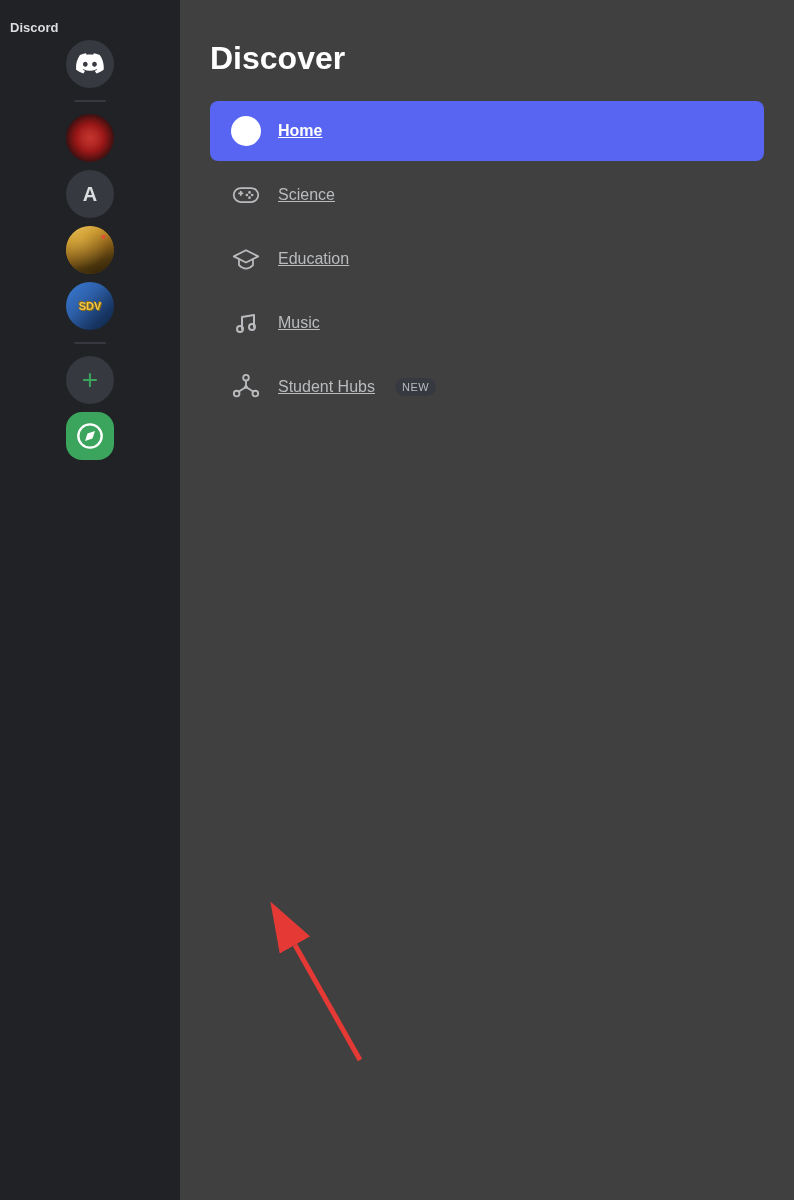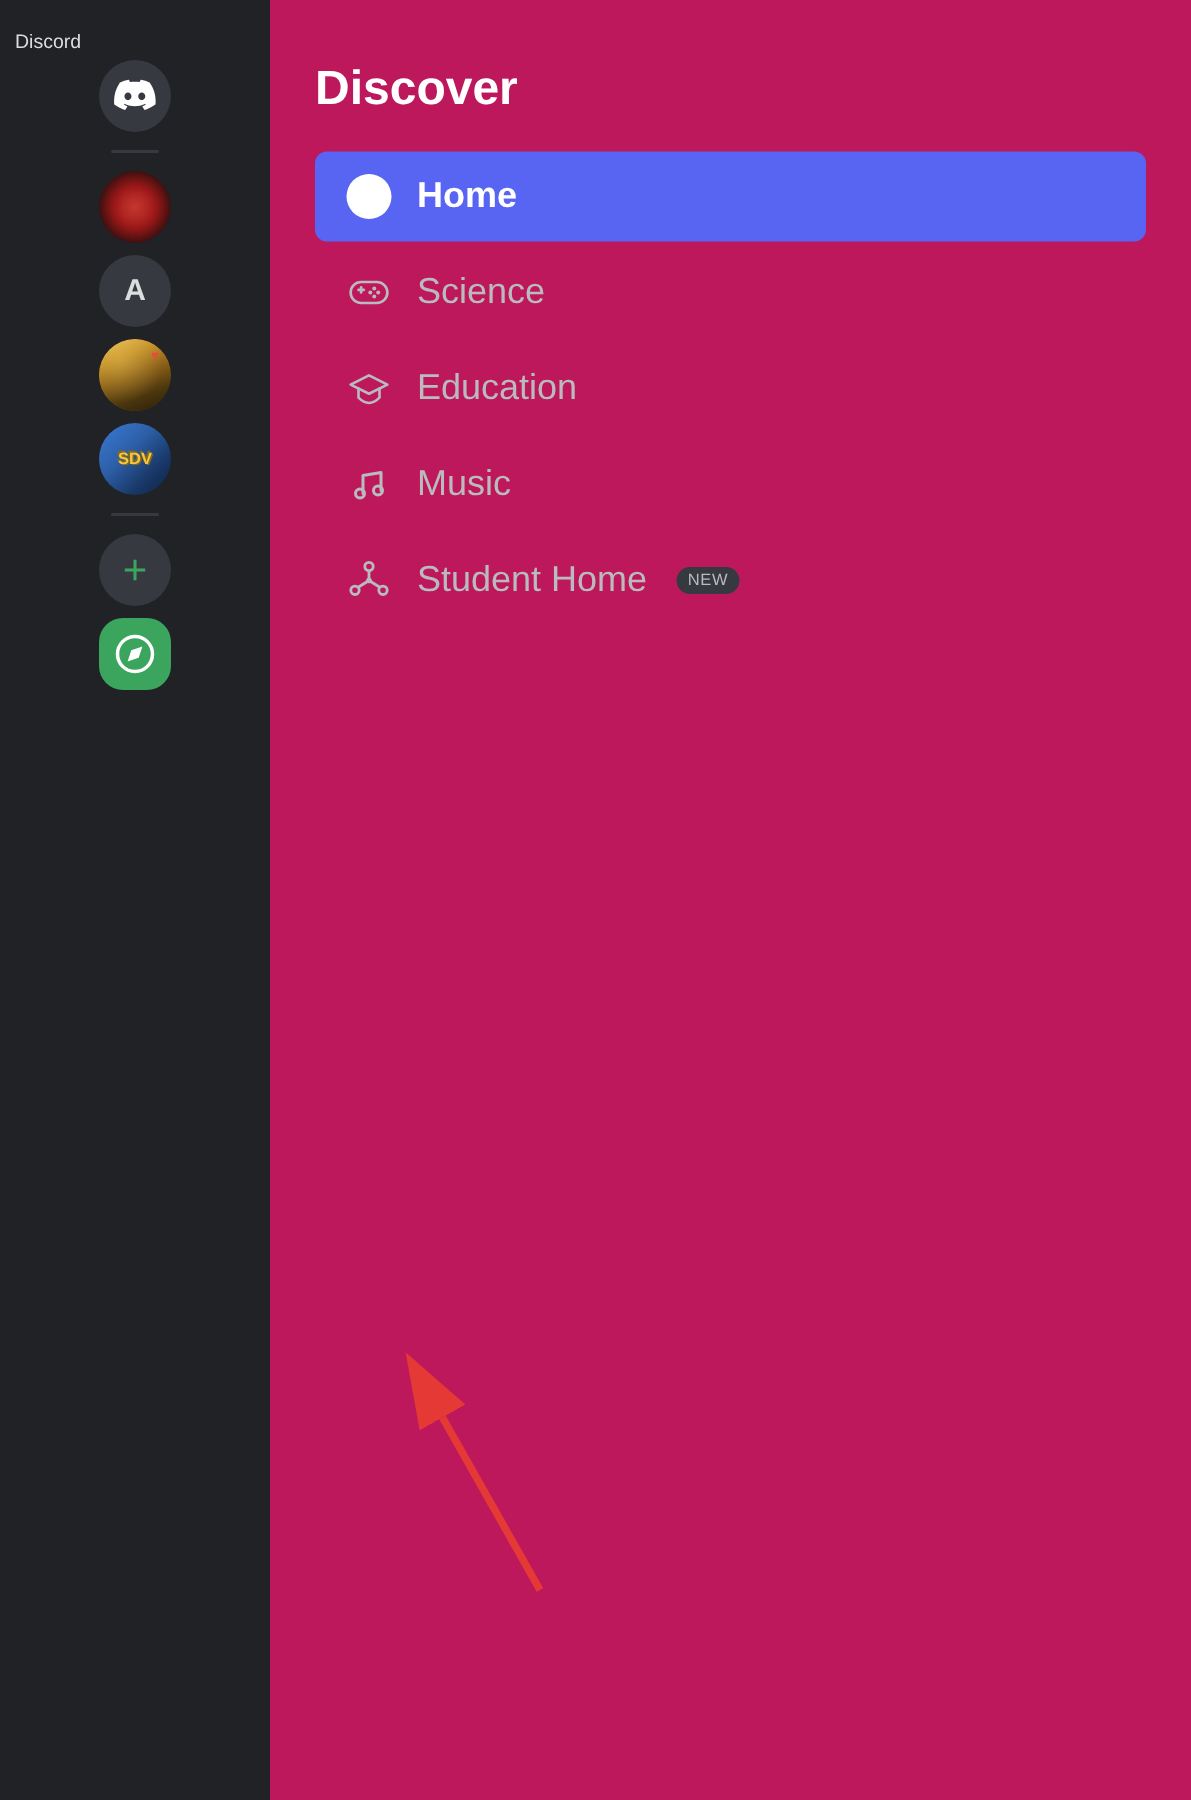--- a/index.html
+++ b/index.html
@@ -28,21 +28,21 @@
       height: 30px;
       background: #202225;
       display: flex;
       align-items: center;
       padding-left: 10px;
     }
 
     .title-bar-text {
       color: #dcddde;
       font-size: 13px;
-      font-weight: 400;
+      font-weight: 700;
       margin-top: 24px;
     }
 
     
     .sidebar {
       width: 180px;
       height: 100%;
       background: #202225;
       display: flex;
       flex-direction: column;
@@ -122,21 +122,21 @@
       height: 2px;
       background: #36393f;
       border-radius: 1px;
       margin: 4px 0;
     }
 
     
     .main-content {
       flex: 1;
       height: 100%;
-      background: #be185d;
+      background: #404040;
       padding: 40px 30px 30px 30px;
     }
 
     .discover-title {
       color: #ffffff;
       font-size: 32px;
       font-weight: 800;
       margin-bottom: 24px;
     }
 
@@ -168,23 +168,24 @@
       justify-content: center;
       flex-shrink: 0;
     }
 
     .nav-item-icon svg {
       width: 28px;
       height: 28px;
     }
 
     .nav-item-label {
-      font-size: 24px;
+      font-size: 16px;
       font-weight: 500;
       color: #b9bbbe;
+      text-decoration: underline;
     }
 
     .nav-item.active .nav-item-label {
       color: #ffffff;
       font-weight: 600;
     }
 
     .nav-item.active .nav-item-icon svg path,
     .nav-item.active .nav-item-icon svg circle,
     .nav-item.active .nav-item-icon svg rect,
@@ -330,21 +331,21 @@
           <svg viewBox="0 0 30 30" fill="none" xmlns="http://www.w3.org/2000/svg" width="30" height="30">
             <circle cx="15" cy="5" r="3" stroke="#b9bbbe" stroke-width="2"></circle>
             <circle cx="5" cy="22" r="3" stroke="#b9bbbe" stroke-width="2"></circle>
             <circle cx="25" cy="22" r="3" stroke="#b9bbbe" stroke-width="2"></circle>
             <line x1="15" y1="8" x2="15" y2="15" stroke="#b9bbbe" stroke-width="2"></line>
             <line x1="15" y1="15" x2="7" y2="20" stroke="#b9bbbe" stroke-width="2"></line>
             <line x1="15" y1="15" x2="23" y2="20" stroke="#b9bbbe" stroke-width="2"></line>
             <circle cx="15" cy="15" r="2" fill="#b9bbbe"></circle>
           </svg>
         </div>
-        <span class="nav-item-label">Student Home</span>
+        <span class="nav-item-label">Student Hubs</span>
         <span class="new-badge">NEW</span>
       </div>
 
     </nav>
 
   </div>
 </div>
 
 <svg style="position:absolute;top:0;left:0;width:794px;height:1200px;pointer-events:none;z-index:100;">
 

